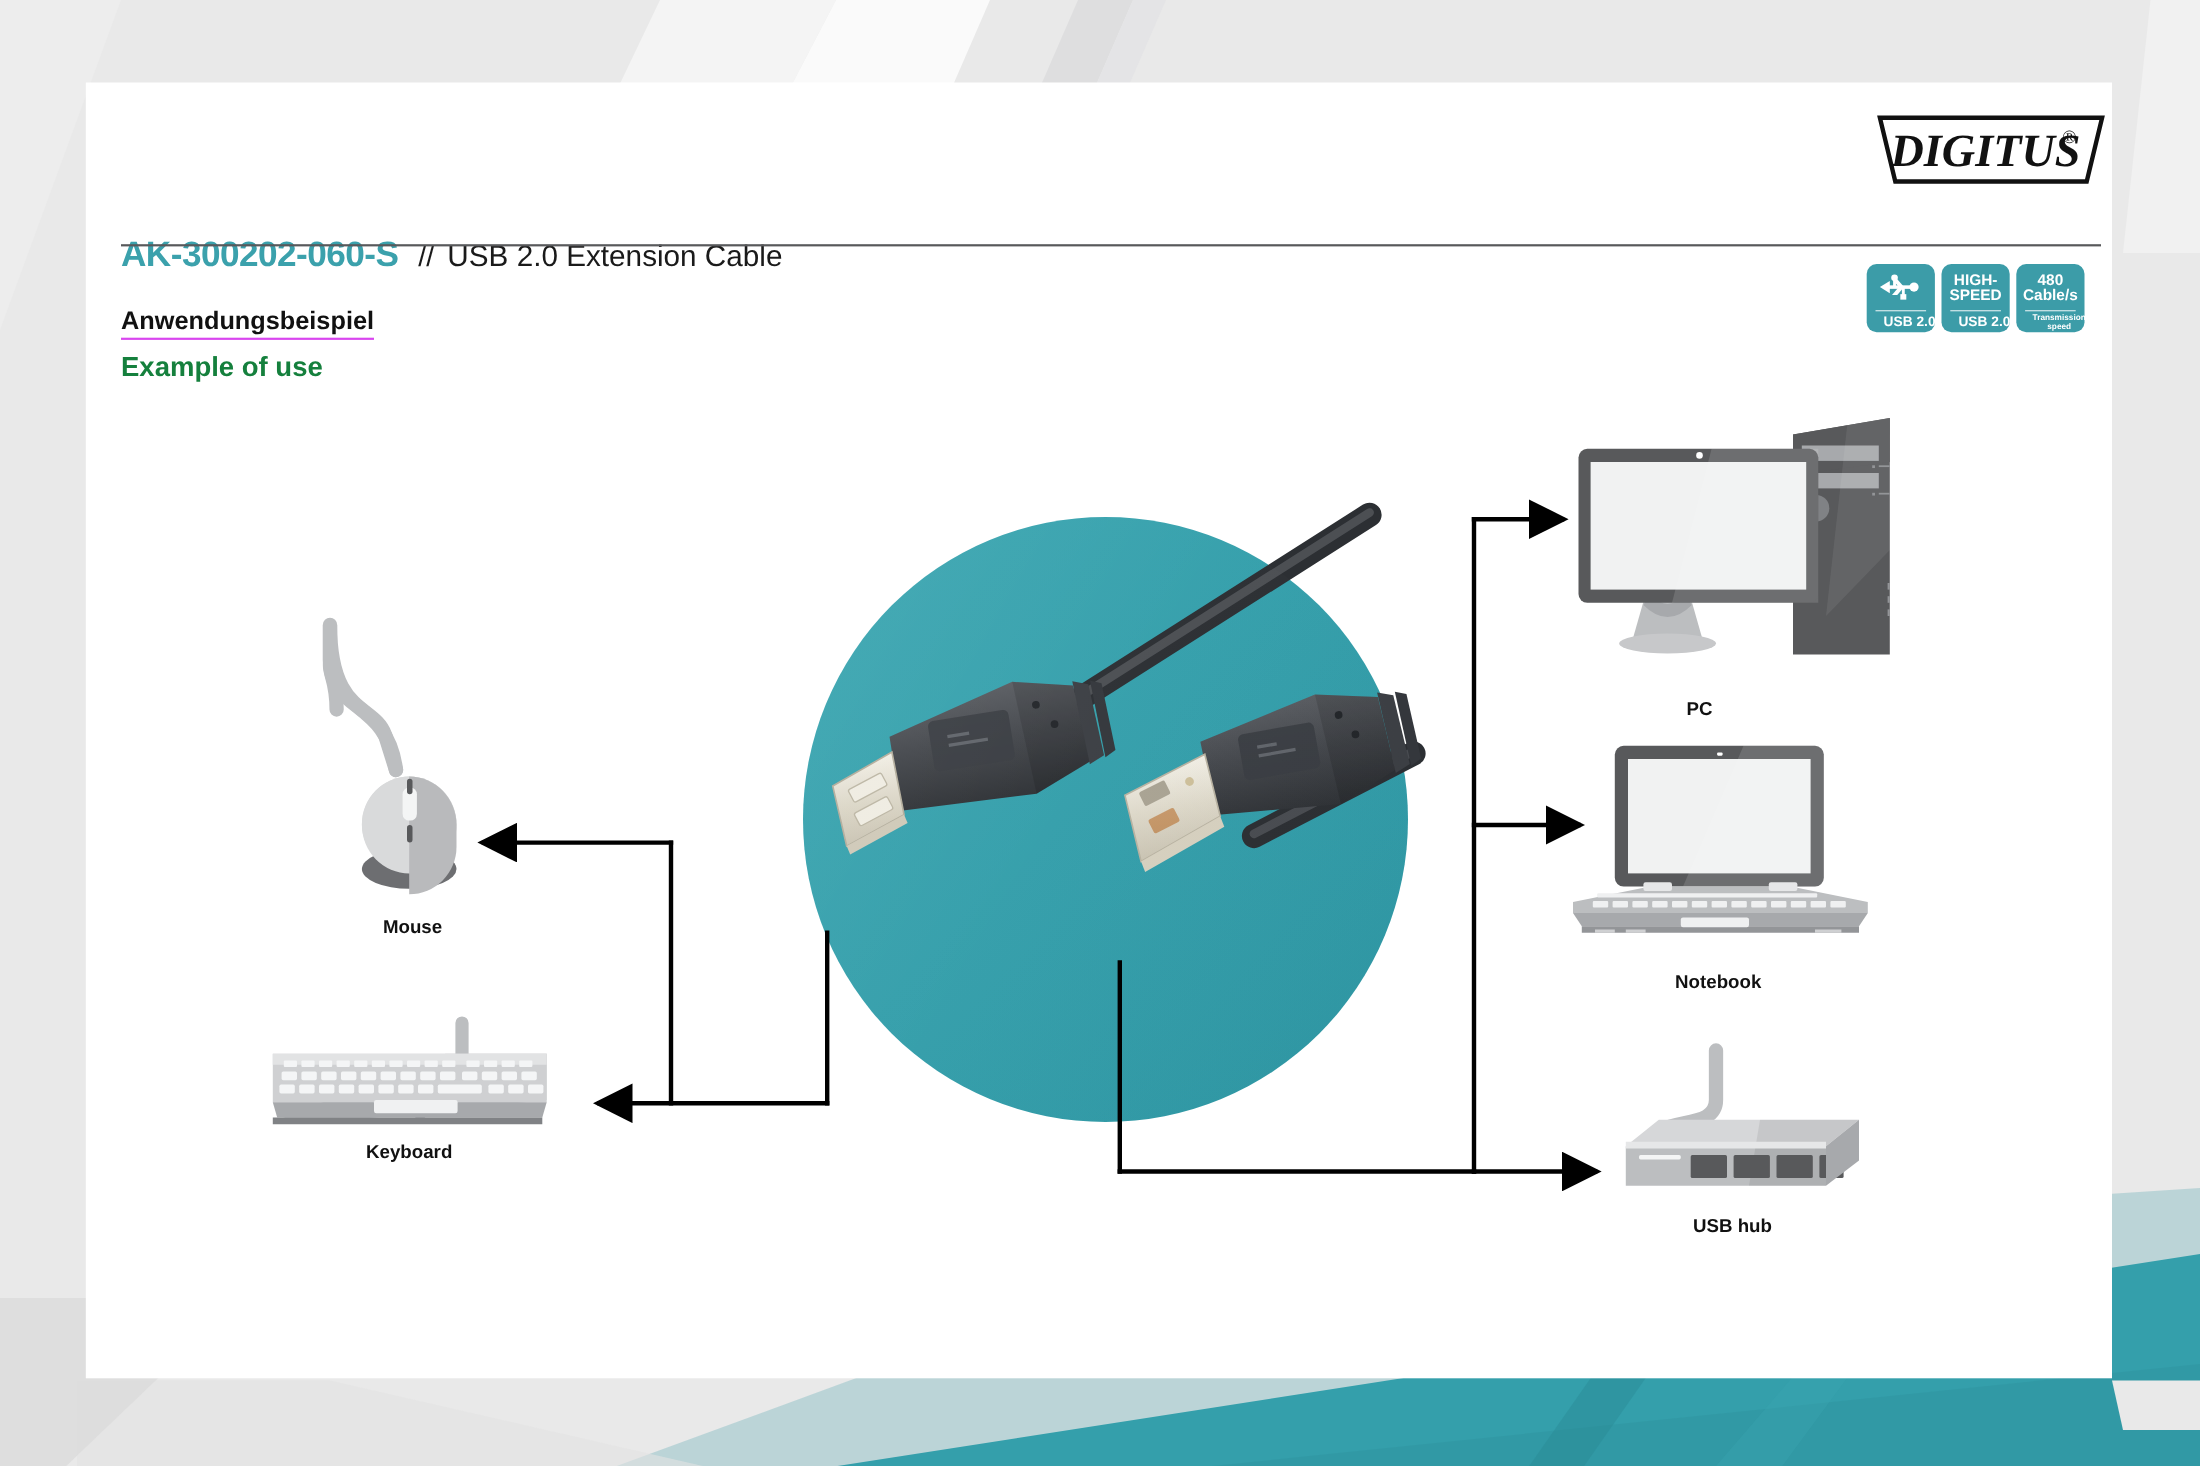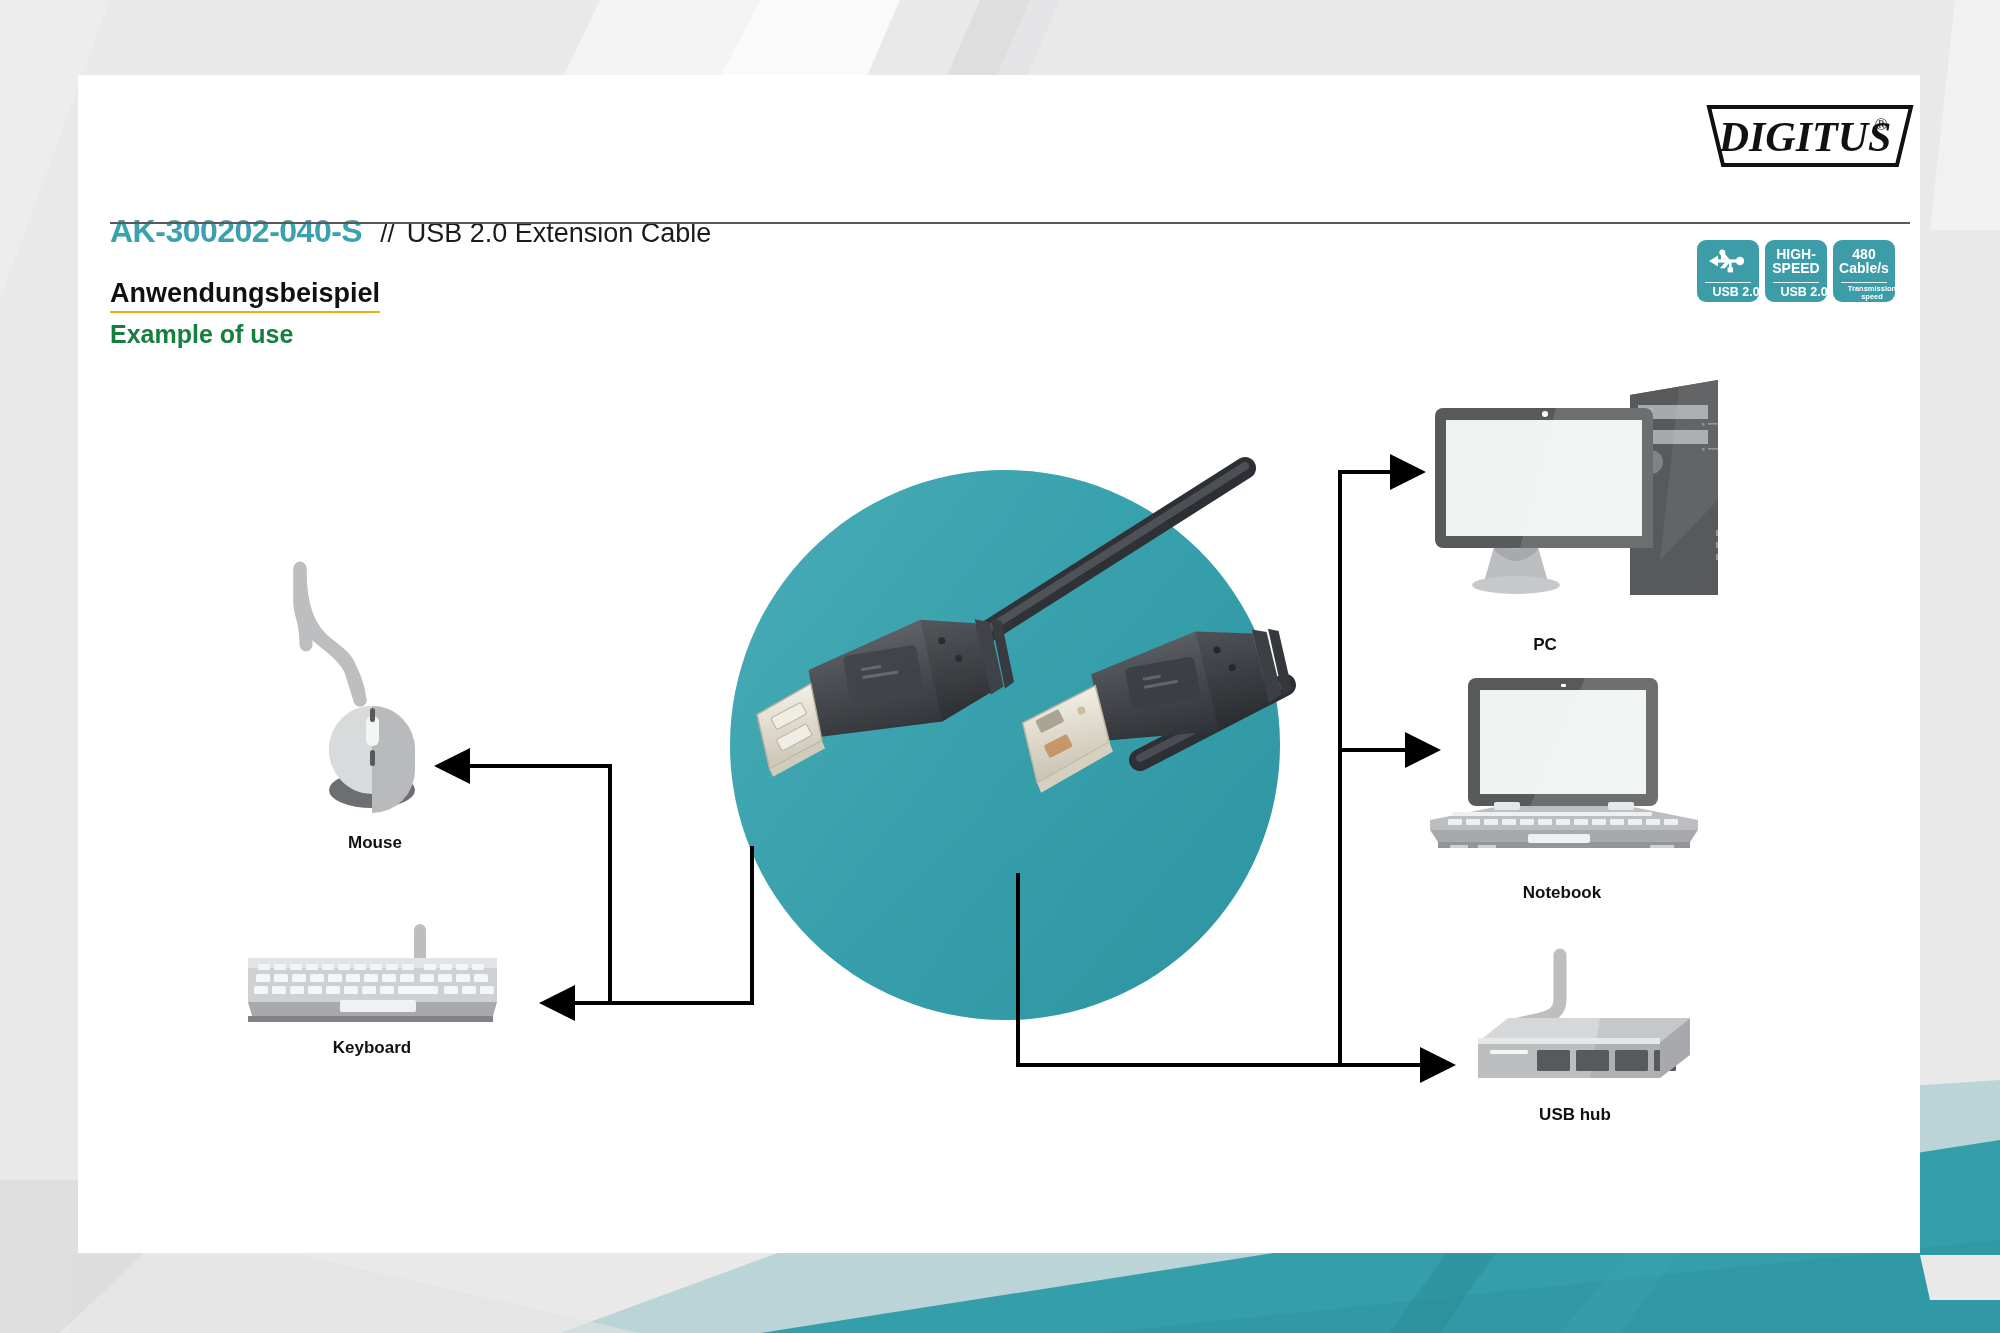--- a/index.html
+++ b/index.html
@@ -32,22 +32,22 @@
     color:#1a1a1a;font-size:26px;font-weight:normal;margin:0 12px 0 18px;font-style:normal;
   }
   .title-name{
     color:#1a1a1a;font-size:27px;font-weight:normal;margin-top:40px;
   }
   .title-rule{
     position:absolute;left:110px;top:222px;width:1800px;height:2px;background:#58595b;
   }
   .h-de{
     position:absolute;left:110px;top:278px;
-    font-size:27px;font-weight:bold;color:#111;
-    border-bottom:2px solid #eab308;padding-bottom:2px;
+    font-size:23px;font-weight:bold;color:#111;
+    border-bottom:2px solid #d946ef;padding-bottom:2px;
   }
   .h-en{
     position:absolute;left:110px;top:320px;
     font-size:25px;font-weight:bold;color:#15803d;
   }
   
   .badges{position:absolute;left:1697px;top:240px;display:flex;gap:6px;}
   .badge{
     width:62px;height:62px;border-radius:9px;background:#3C9CA8;
     display:flex;flex-direction:column;align-items:center;justify-content:flex-start;
@@ -100,21 +100,21 @@
 
   <div class="logo">
     <svg width="210" height="66" viewBox="0 0 210 66">
       <polygon points="4,4 206,4 192,62 18,62" fill="#ffffff" stroke="#111111" stroke-width="4"></polygon>
       <text x="100" y="48" text-anchor="middle" font-family="'Liberation Serif', serif" font-size="42" font-weight="bold" fill="#111111">DIGITUS</text>
       <text x="176" y="27" text-anchor="middle" font-family="'Liberation Serif', serif" font-size="17" fill="#111111">®</text>
     </svg>
   </div>
 
   <div class="title-row">
-    <span class="title-code">AK-300202-040-S</span>
+    <span class="title-code">AK-300202-060-S</span>
     <span class="title-sep">//</span>
     <span class="title-name">USB 2.0 Extension Cable</span>
   </div>
   <div class="title-rule"></div>
 
   <div class="h-de">Anwendungsbeispiel</div>
   <div class="h-en">Example of use</div>
 
   <div class="badges">
 

